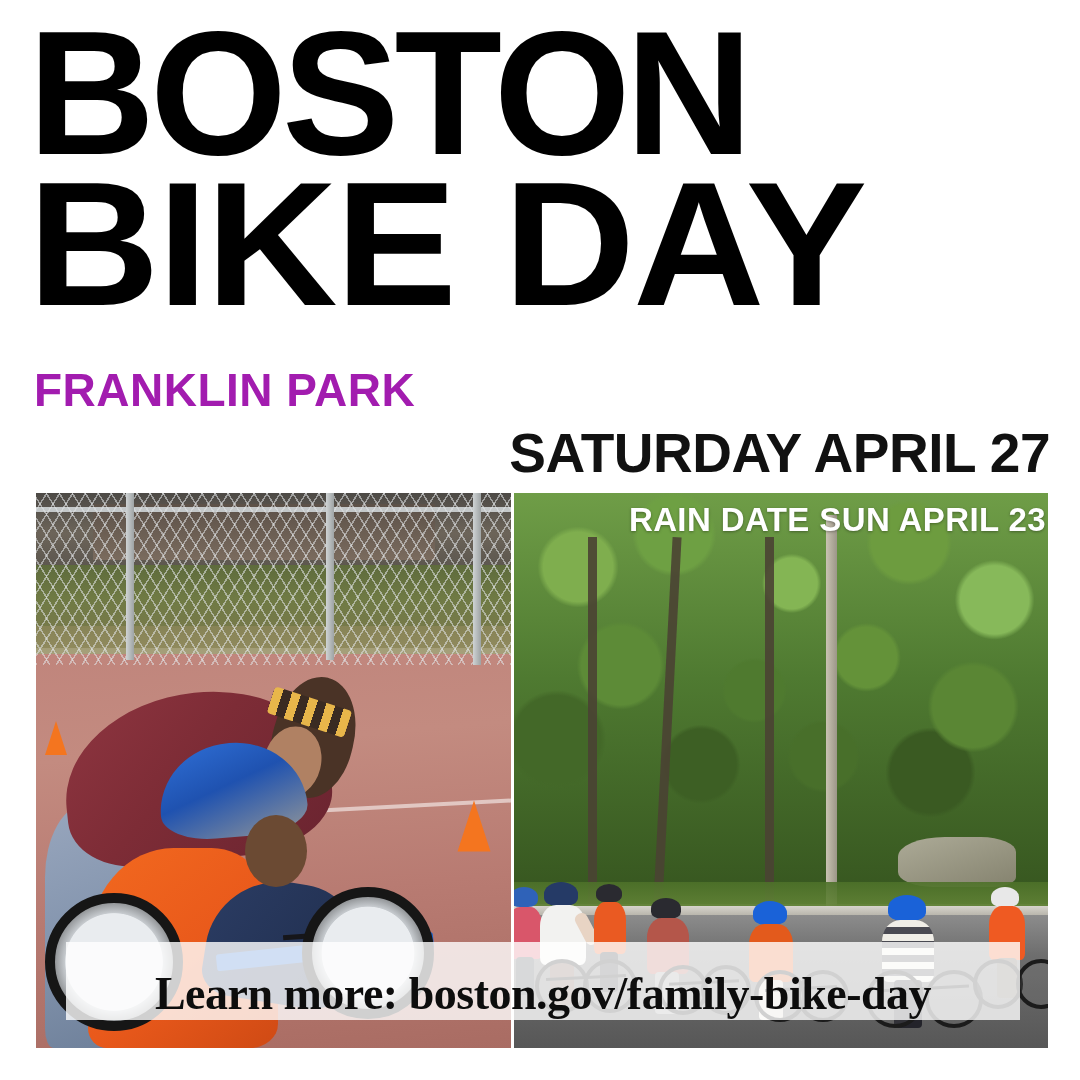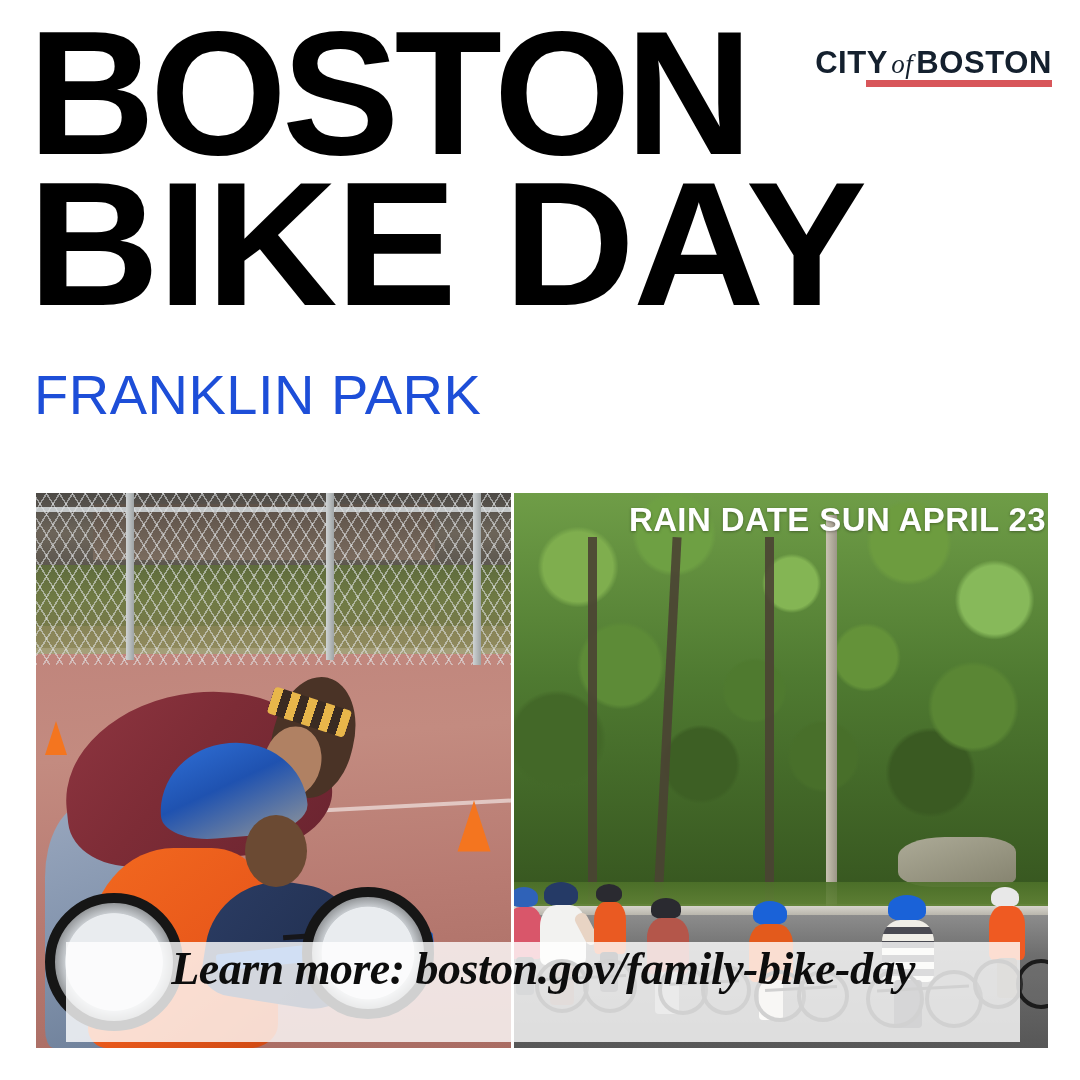--- a/index.html
+++ b/index.html
@@ -78,23 +78,23 @@
     letter-spacing: -2px;
     transform: scaleX(1.035);
     transform-origin: left center;
   }
 
   
   .location {
     position: absolute;
     left: 34px;
     top: 367px;
-    font-size: 56px;
-    font-weight: normal;
-    color: #1d4ed8;
+    font-size: 46px;
+    font-weight: bold;
+    color: #a21caf;
     letter-spacing: 0.5px;
     line-height: 1;
     white-space: nowrap;
   }
 
   
   .date-line {
     position: absolute;
     right: 30px;
     top: 426px;
@@ -331,56 +331,50 @@
     z-index: 20;
     text-shadow: 0 1px 3px rgba(0,0,0,.35);
   }
 
   
   .learn-banner {
     position: absolute;
     left: 66px;
     top: 942px;
     width: 954px;
-    height: 100px;
+    height: 78px;
     background: rgba(255,255,255,0.80);
     z-index: 25;
     display: flex;
-    align-items: flex-start;
+    align-items: flex-end;
     justify-content: center;
-    font-style: italic;
   }
   .learn-text {
     font-family: "Liberation Serif", serif;
     font-weight: bold;
     font-size: 46px;
     color: #0d0d0d;
     letter-spacing: -0.5px;
     white-space: nowrap;
   }
 </style>
 </head>
 <body>
 
 <div class="poster">
 
-  <div class="logo">
-    <div class="logo-row">
-      <span class="logo-city">CITY</span><span class="logo-of">of</span><span class="logo-boston">BOSTON</span>
-      <span class="logo-underline"></span>
-    </div>
-  </div>
 
   <div class="headline">
     <span class="headline-line headline-line-1">BOSTON</span>
     <span class="headline-line headline-line-2">BIKE DAY</span>
   </div>
 
   <div class="location">FRANKLIN PARK</div>
 
+  <div class="date-line">SATURDAY APRIL 27</div>
 
   <div class="photo-strip">
 
     <div class="photo photo-left">
       <div class="lp-sky"></div>
       <div class="lp-bldg"></div>
       <div class="lp-grass"></div>
       <div class="lp-grass2"></div>
       <div class="lp-court"></div>
       <div class="lp-court-line"></div>

